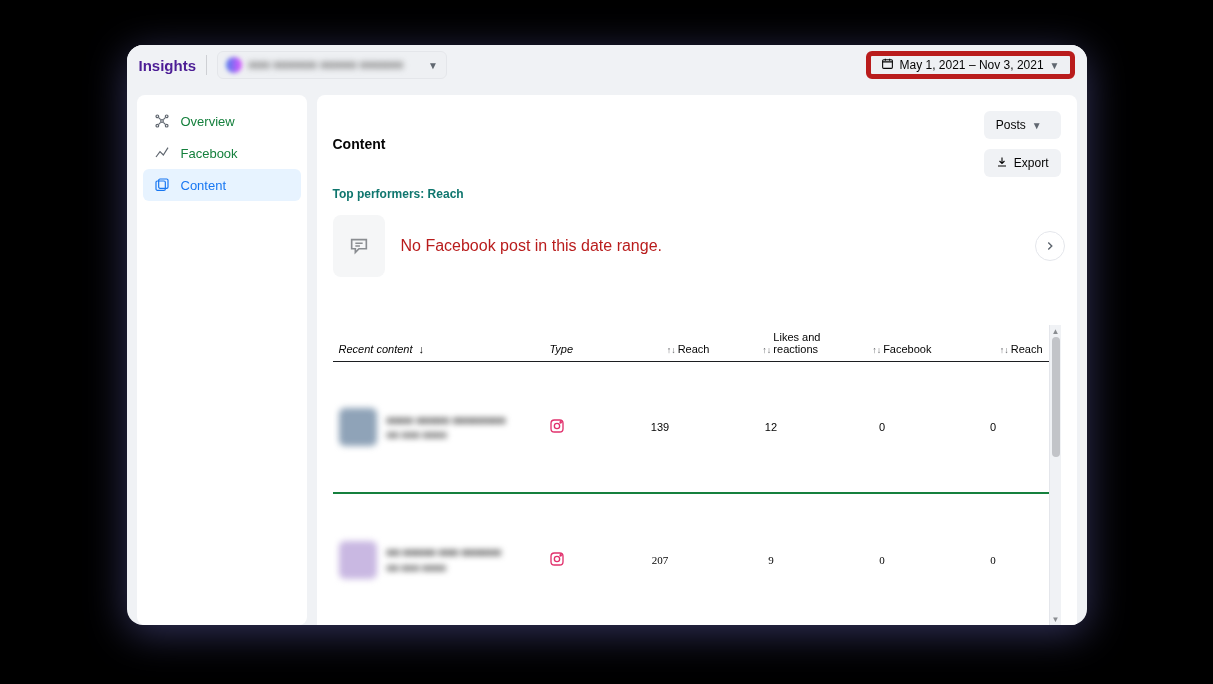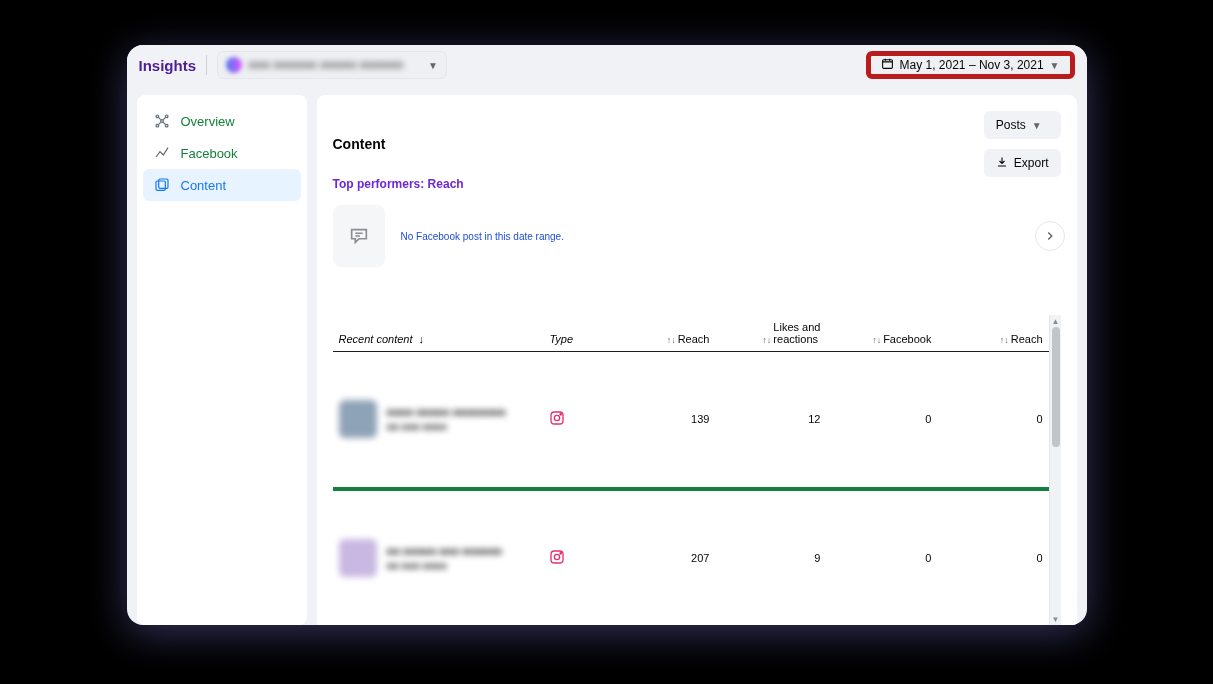--- a/index.html
+++ b/index.html
@@ -136,43 +136,44 @@
     height: 28px;
     padding: 0 12px;
     font-size: 12px;
     color: #050505;
     display: inline-flex;
     align-items: center;
     gap: 6px;
     cursor: pointer;
   }
   .subhead {
+    margin-top: 10px;
     font-size: 12px;
     font-weight: 700;
-    color: #6d28d9;
+    color: #0f766e;
   }
   .performer-row {
     display: flex;
     align-items: center;
     margin-top: 14px;
     position: relative;
   }
   .perf-card {
     background: #f5f6f7;
     border-radius: 8px;
     width: 52px; height: 62px;
     display: flex;
     align-items: center;
     justify-content: center;
     color: #8a8d91;
     margin-right: 16px;
   }
   .perf-msg {
-    font-size: 10px;
-    color: #1d4ed8;
+    font-size: 16px;
+    color: #b91c1c;
   }
   .arrow-circle {
     position: absolute;
     right: -4px;
     width: 30px; height: 30px;
     border: 1px solid #e4e6eb;
     background: #fff;
     border-radius: 50%;
     display: flex; align-items: center; justify-content: center;
     cursor: pointer;
@@ -203,29 +204,29 @@
   thead th.left { text-align: left; font-style: italic; }
   .sort-arrows {
     display: inline-flex;
     align-items: center;
     gap: 0;
     color: #65676b;
     margin-right: 2px;
     font-size: 9px;
   }
   tbody td {
-    text-align: right;
+    text-align: center;
     padding: 8px 6px;
     color: #050505;
     font-size: 11px;
     vertical-align: middle;
     height: 56px;
   }
   tbody td.left { text-align: left; }
-  tbody tr + tr td { border-top: 4px solid #15803d; }
+  tbody tr + tr td { border-top: 2px solid #15803d; font-family: Liberation Serif, serif; }
   .post-cell {
     display: flex;
     align-items: center;
     gap: 10px;
   }
   .thumb {
     width: 38px; height: 38px;
     border-radius: 6px;
     filter: blur(3px);
   }

